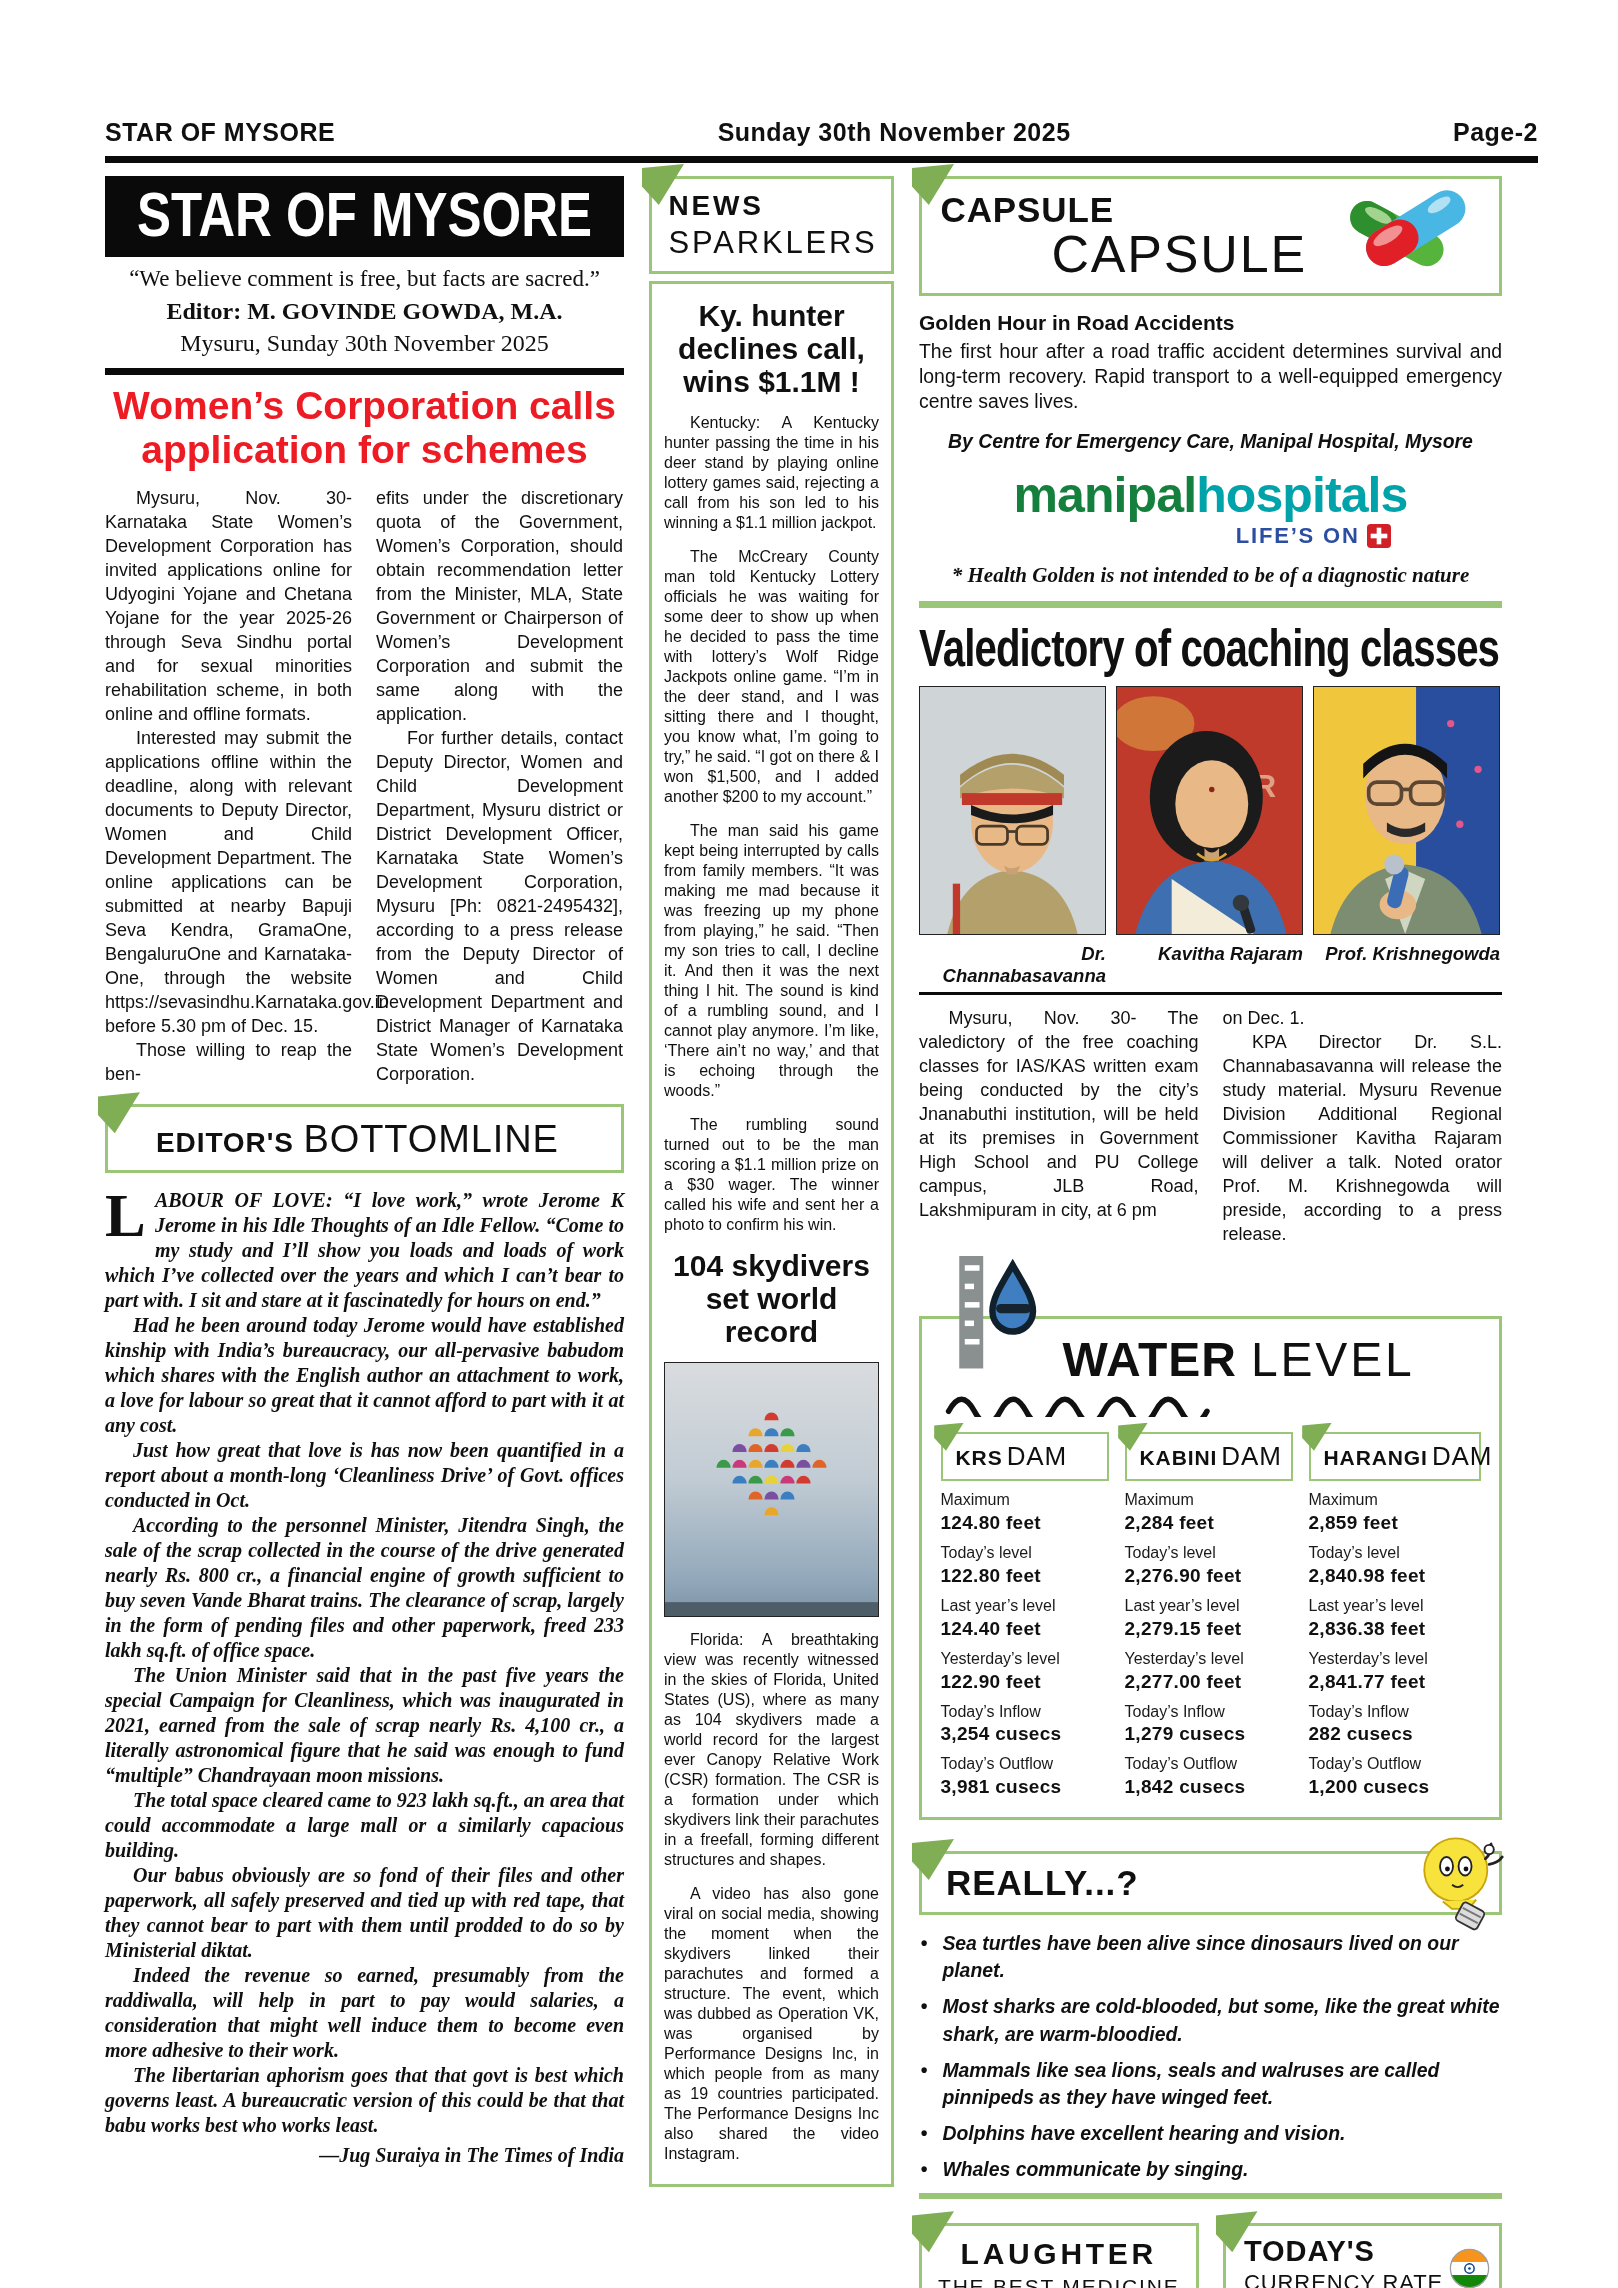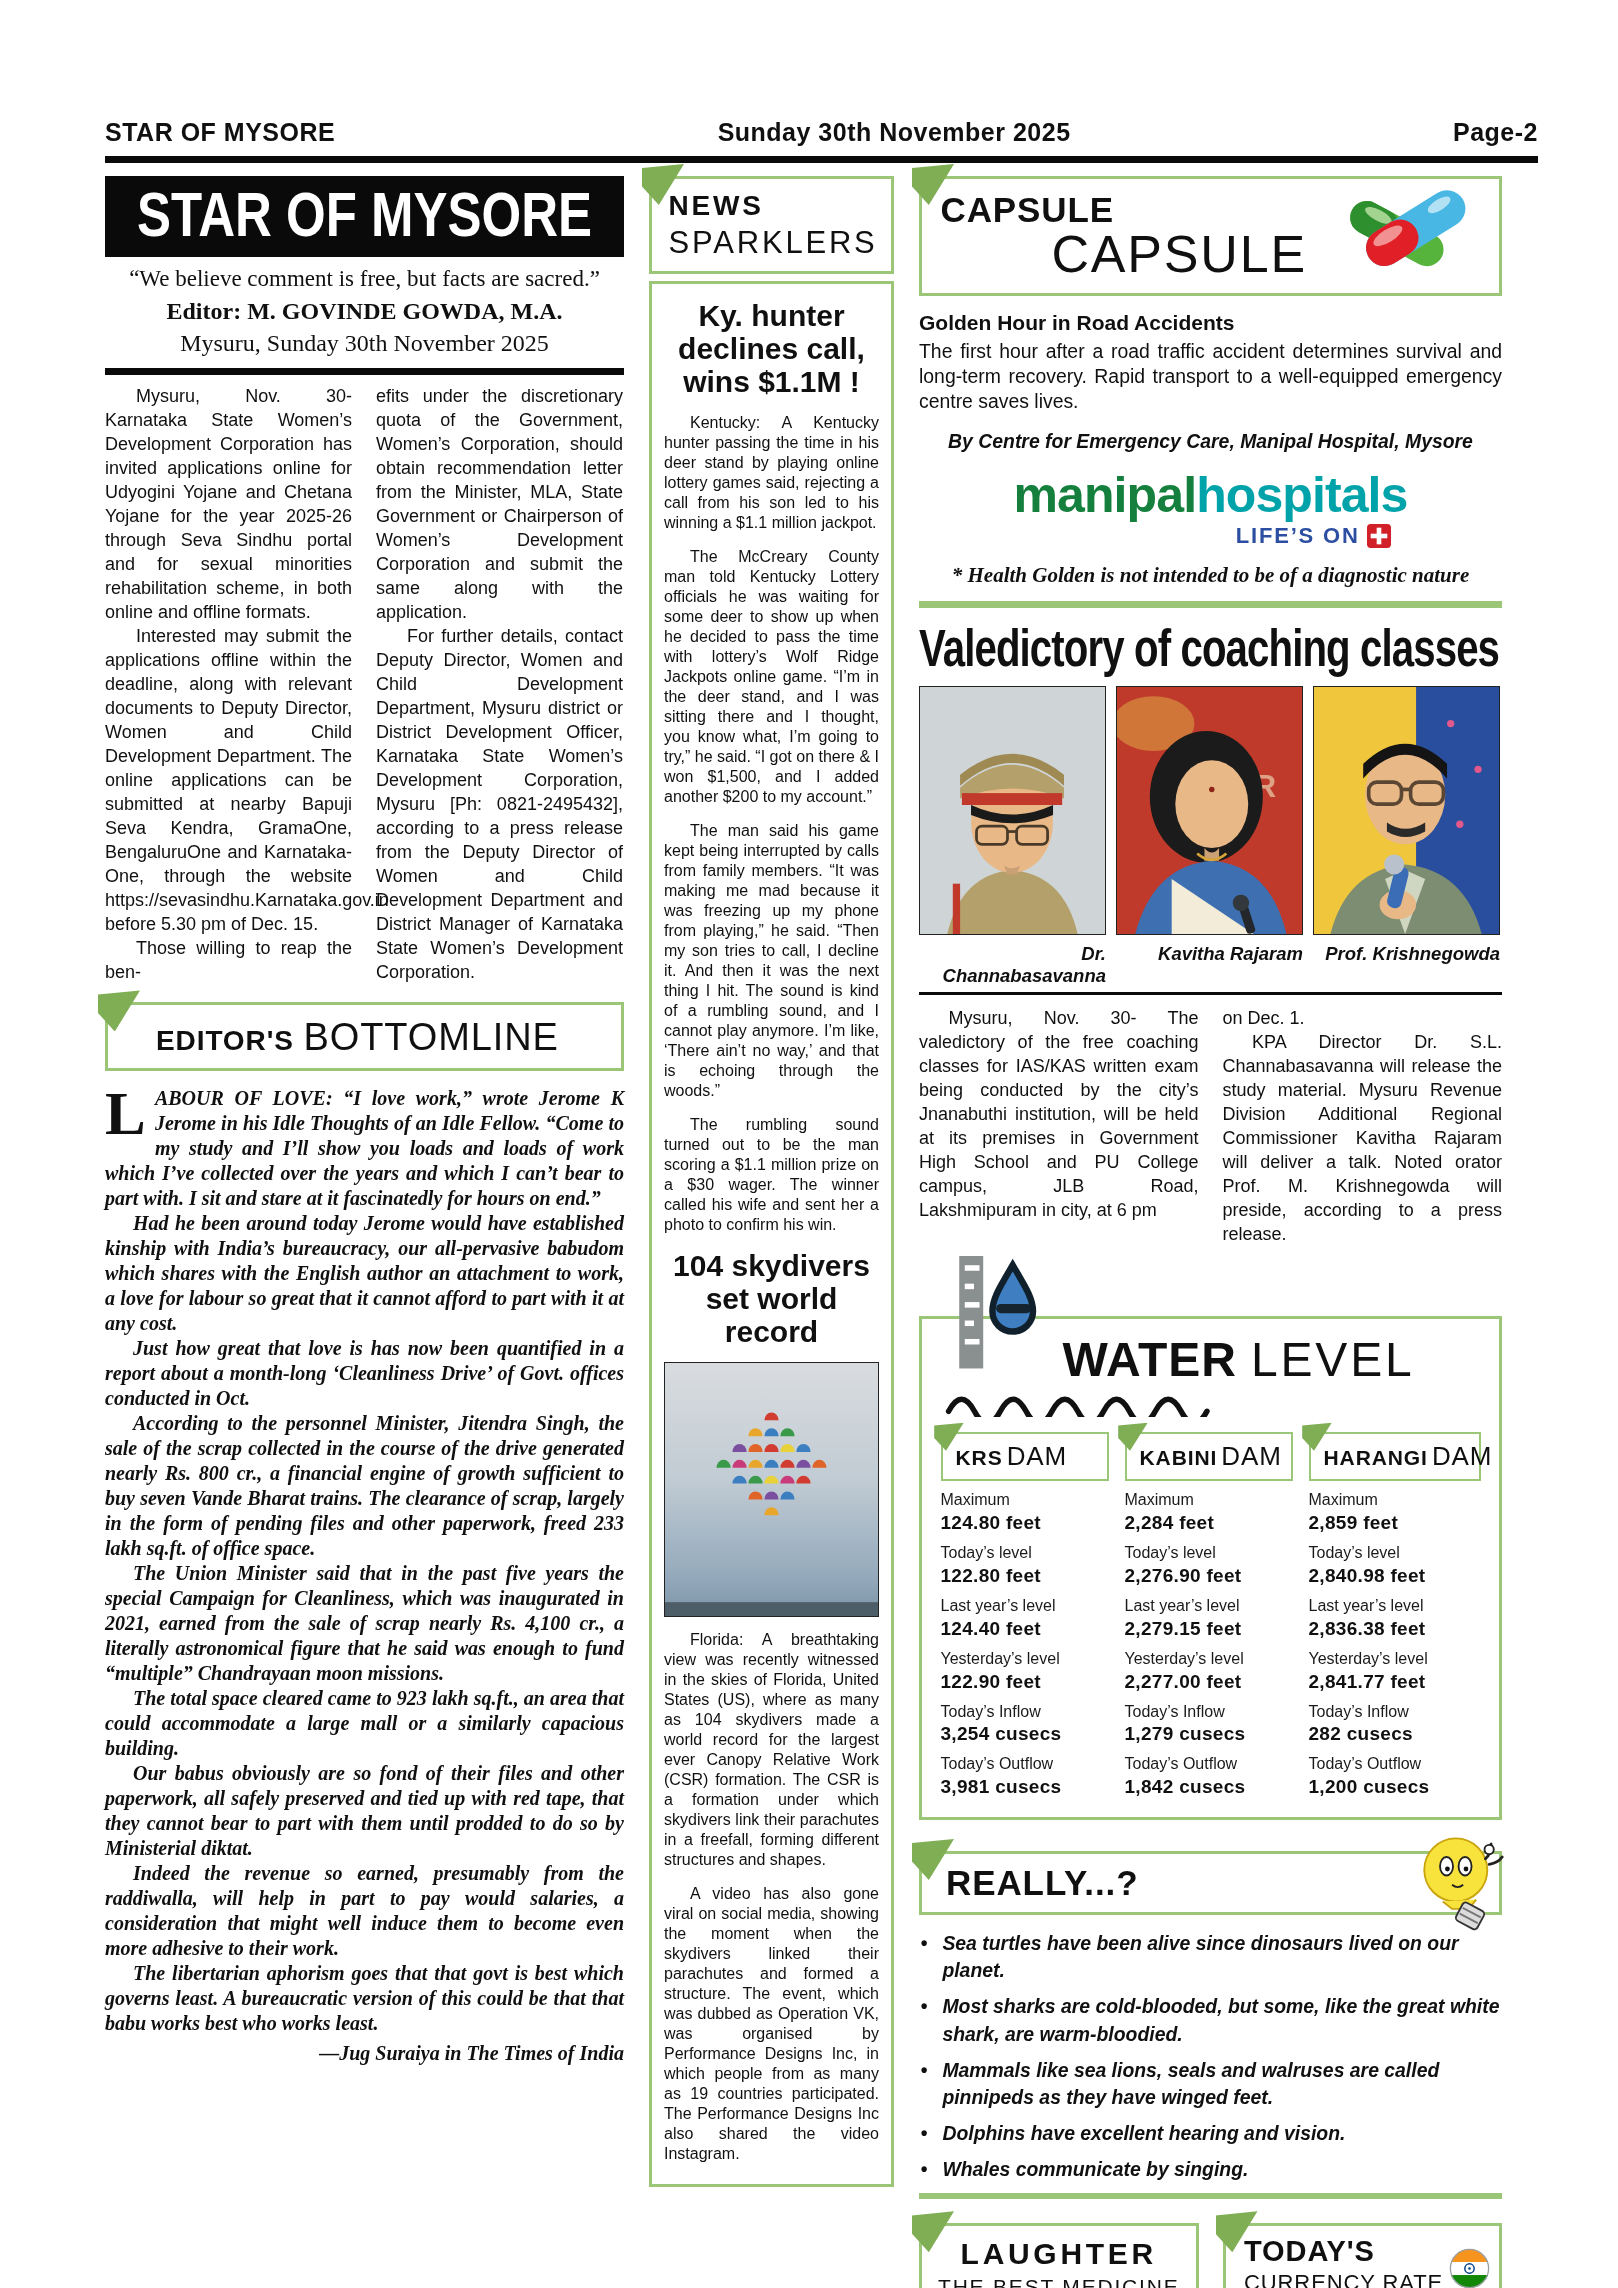--- a/index.html
+++ b/index.html
@@ -147,20 +147,21 @@
 
     <div class="col-left">
       <div class="masthead-box">
         <span class="masthead-title">STAR OF MYSORE</span>
       </div>
       <div class="masthead-quote">“We believe comment is free, but facts are sacred.”</div>
       <div class="masthead-editor">Editor: M. GOVINDE GOWDA, M.A.</div>
       <div class="masthead-dateline">Mysuru, Sunday 30th November 2025</div>
       <div class="masthead-rule"></div>
 
+      <div class="lead-headline">Women’s Corporation calls application for schemes</div>
       <div class="article-cols">
         <div class="article-col">
           <p>Mysuru, Nov. 30- Karnataka State Women’s Development Corporation has invited applications online for Udyogini Yojane and Chetana Yojane for the year 2025-26 through Seva Sindhu portal and for sexual minorities rehabilitation scheme, in both online and offline formats.</p>
           <p class="bold-site">Interested may submit the applications offline within the deadline, along with relevant documents to Deputy Director, Women and Child Development Department. The online applications can be submitted at nearby Bapuji Seva Kendra, GramaOne, BengaluruOne and Karnataka-One, through the website https://sevasindhu.Karnataka.gov.in before 5.30 pm of Dec. 15.</p>
           <p>Those willing to reap the ben-</p>
         </div>
         <div class="article-col">
           <p class="cont">efits under the discretionary quota of the Government, Women’s Corporation, should obtain recommendation letter from the Minister, MLA, State Government or Chairperson of Women’s Development Corporation and submit the same along with the application.</p>
           <p>For further details, contact Deputy Director, Women and Child Development Department, Mysuru district or District Development Officer, Karnataka State Women’s Development Corporation, Mysuru [Ph: 0821-2495432], according to a press release from the Deputy Director of Women and Child Development Department and District Manager of Karnataka State Women’s Development Corporation.</p>
         </div>

